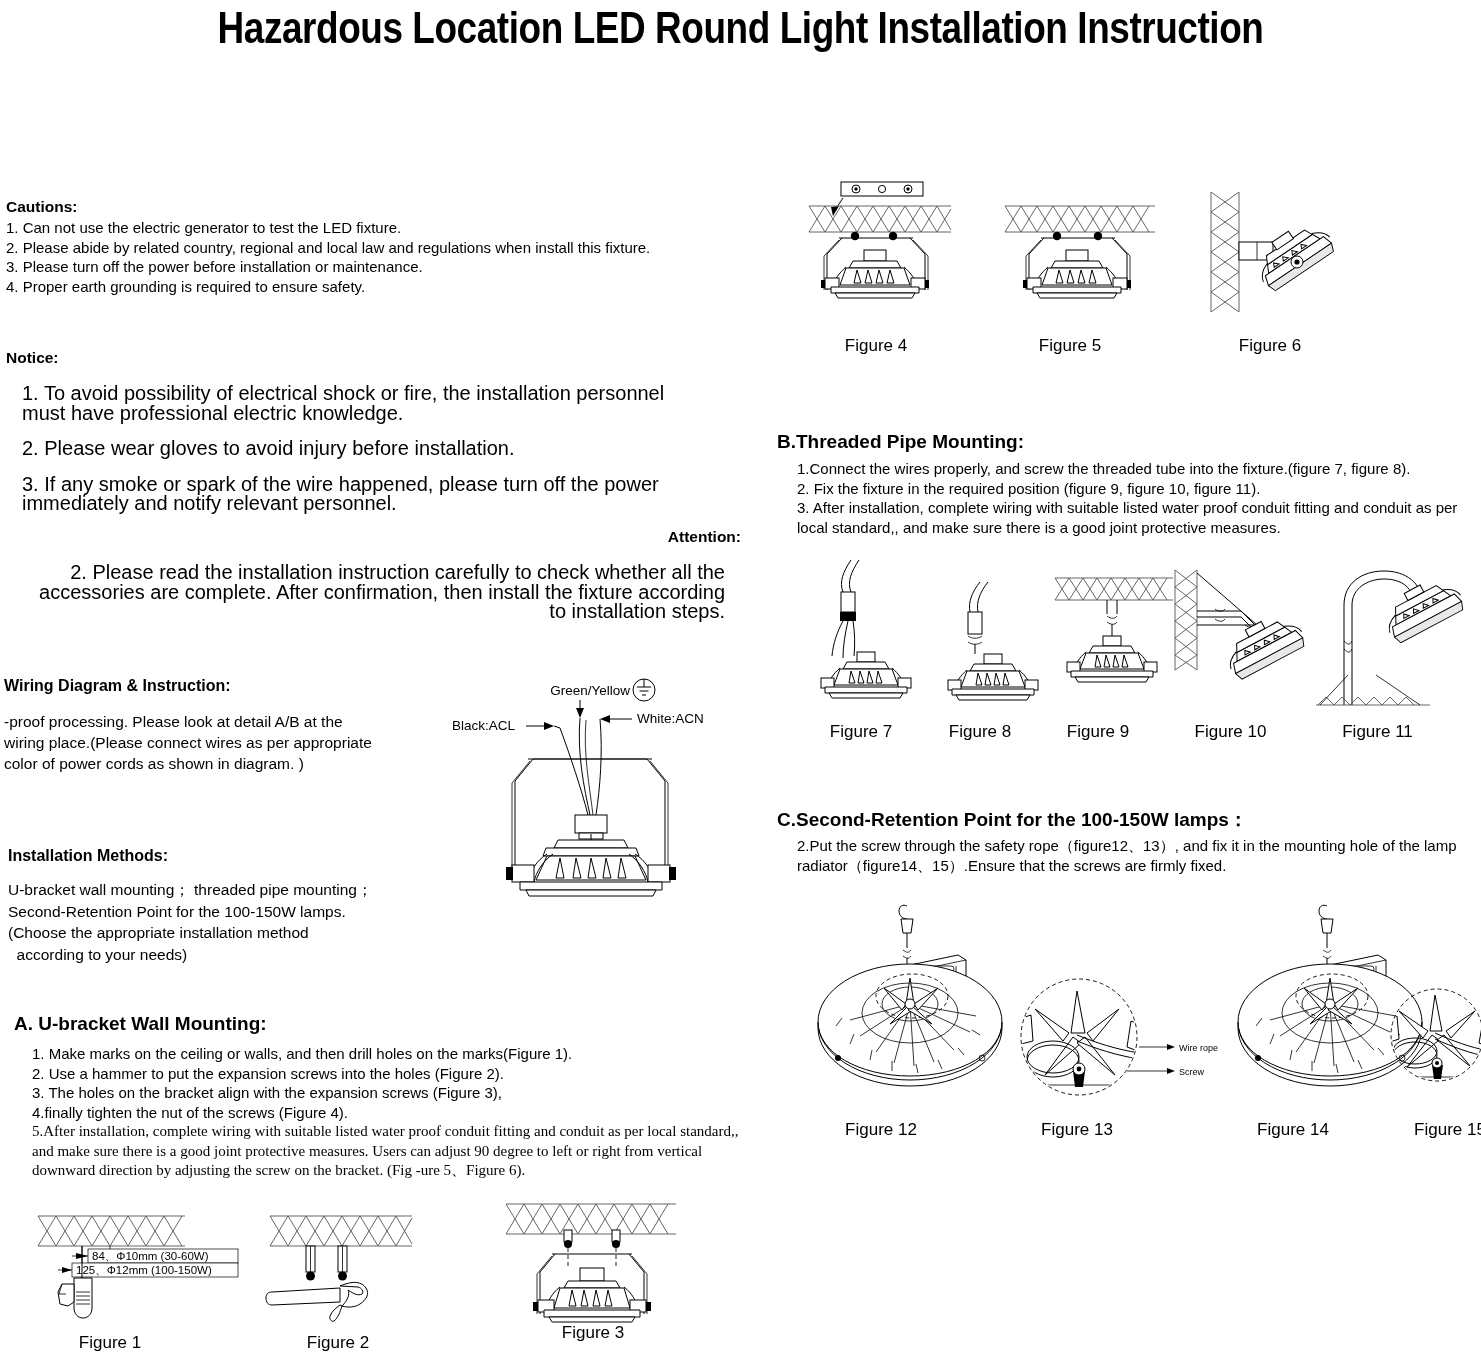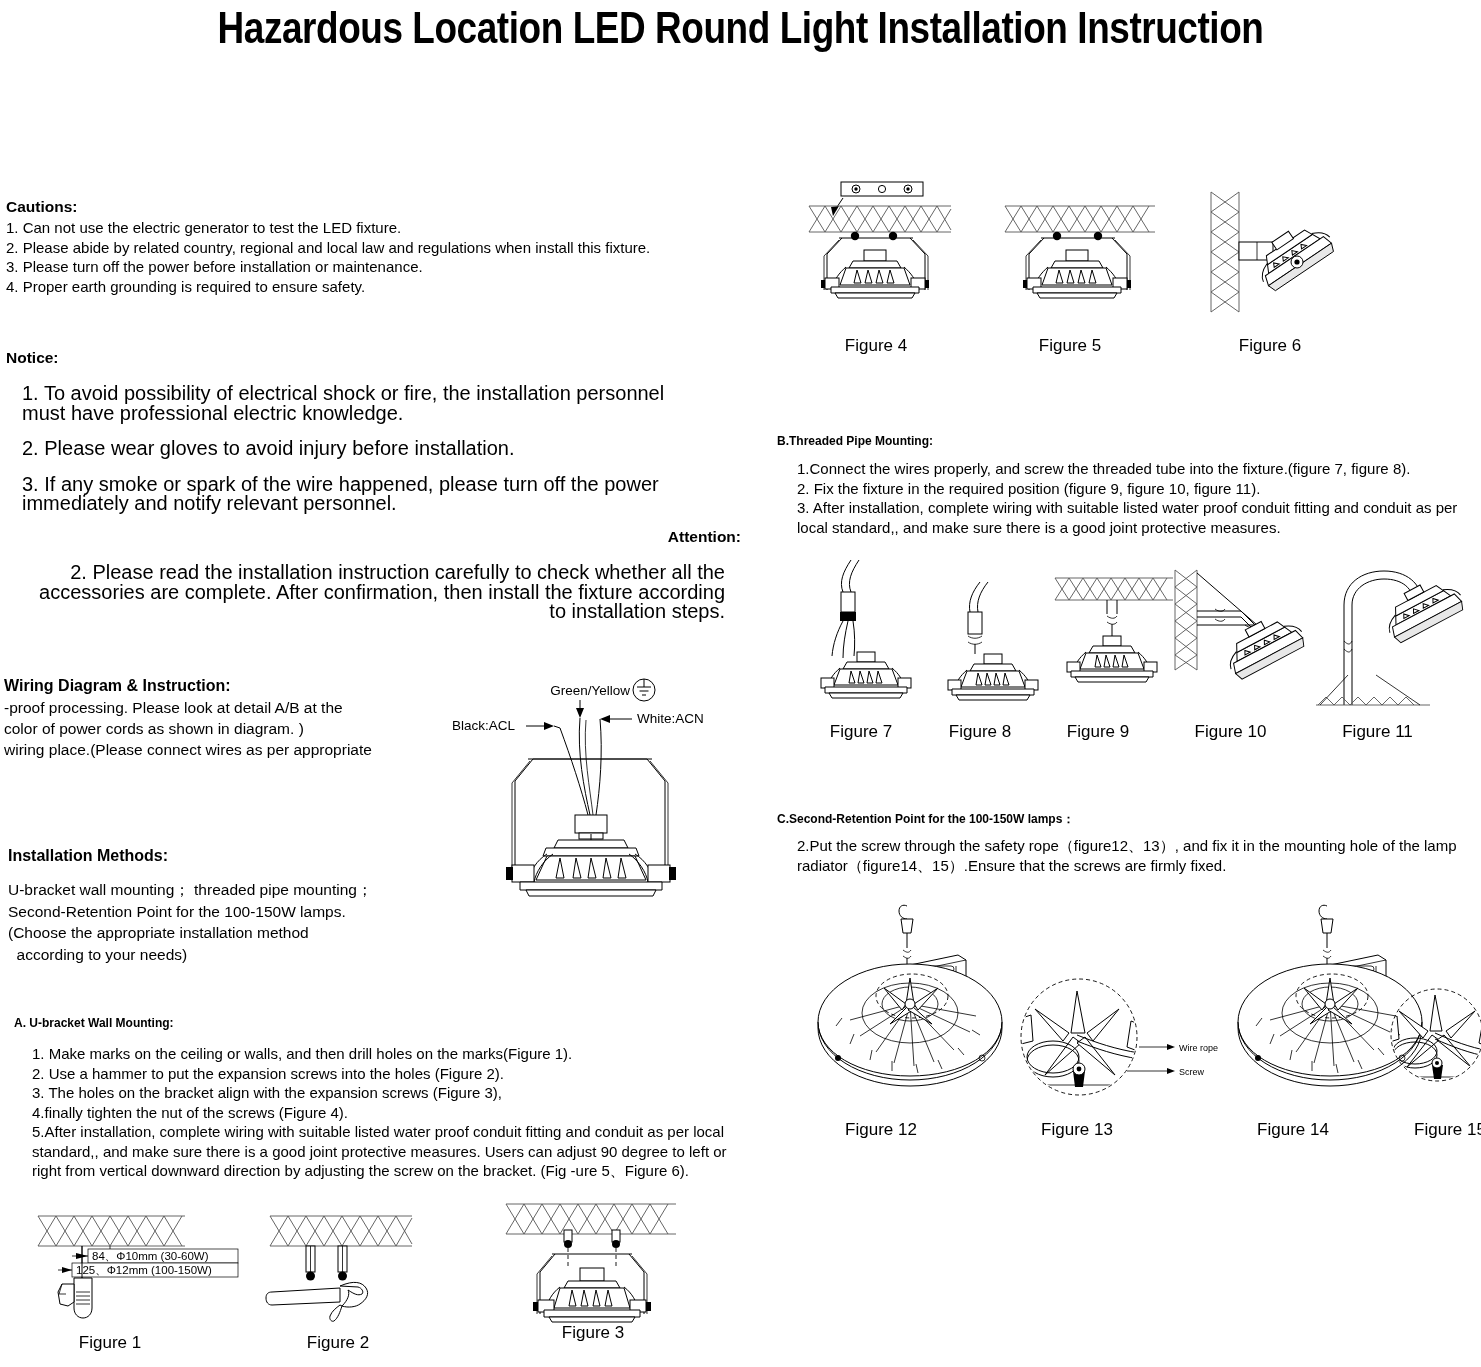--- a/index.html
+++ b/index.html
@@ -36,21 +36,21 @@
     margin:0 0 1px 0; white-space:nowrap;
   }
   .body-line {
     font-size:15px; line-height:19.5px; margin:0;
   }
   .body-p { font-size:20px; line-height:19.5px; margin:16px; }
 
   .wiring-body { font-size:15.5px; line-height:21px; margin:0; }
   .im-body { font-size:15.5px; line-height:21.5px; margin:0; }
 
-  .h-large { font-weight:bold; font-size:12px; line-height:23px; margin:0; white-space:nowrap;}
+  .h-large { font-weight:bold; font-size:19px; line-height:23px; margin:0; white-space:nowrap;}
   .h-sec   { font-weight:bold; font-size:16px; line-height:22px; margin:0; white-space:nowrap;}
 
   .indent-list { font-size:15px; line-height:19.5px; margin:0; }
 
   
   .fig { position:absolute; }
   .fig-cap {
     position:absolute; text-align:center;
     font-size:17px; line-height:20px; white-space:nowrap;
   }
@@ -89,24 +89,24 @@
       <p class="body-p">2. Please wear gloves to avoid injury before installation.</p>
       <p class="body-p">3. If any smoke or spark of the wire happened, please turn off the power immediately and notify relevant personnel.</p>
     </div>
 
     <div class="block" style="left:6px; top:527px; width:735px;text-align:right;">
       <p class="h-bold">Attention:</p>
       <p class="body-p">2. Please read the installation instruction carefully to check whether all the accessories are complete. After confirmation, then install the fixture according to installation steps.</p>
     </div>
 
     <div class="block" style="left:4px; top:675px; width:430px;">
-      <p class="h-sec" style="">Wiring Diagram &amp; Instruction:</p>
+      <p class="h-sec" style="margin-bottom:14px;">Wiring Diagram &amp; Instruction:</p>
       <p class="wiring-body">-proof processing. Please look at detail  A/B at the</p>
+      <p class="wiring-body">wiring place.(Please connect wires as per appropriate</p>
       <p class="wiring-body">color of power cords as shown in diagram. )</p>
-      <p class="wiring-body">wiring place.(Please connect wires as per appropriate</p>
     </div>
 
     <div class="fig" style="left:440px; top:668px;">
       <svg width="300" height="230" viewBox="0 0 300 230">
 
         <circle cx="204" cy="22" r="11" class="ln"></circle>
         <line x1="197" y1="19" x2="211" y2="19" class="ln"></line>
         <line x1="199.5" y1="23" x2="208.5" y2="23" class="ln"></line>
         <line x1="202" y1="27" x2="206" y2="27" class="ln"></line>
         <line x1="204" y1="11" x2="204" y2="19" class="ln"></line>
@@ -174,21 +174,21 @@
       <p class="im-body" style="white-space:pre;">  according to your needs)</p>
     </div>
 
     <div class="block" style="left:14px; top:1012px; width:730px;">
       <p class="h-large" style="margin-bottom:9px;">A. U-bracket Wall Mounting:</p>
       <div style="padding-left:18px;">
         <p class="indent-list">1. Make marks on the ceiling or walls, and then drill holes on the marks(Figure 1).</p>
         <p class="indent-list">2. Use a hammer to put the expansion screws into the holes (Figure 2).</p>
         <p class="indent-list">3. The holes on the bracket align with the expansion screws (Figure 3),</p>
         <p class="indent-list">4.finally tighten the nut of the screws (Figure 4).</p>
-        <p class="indent-list" style="width:712px;">5.After installation, complete wiring with suitable listed water proof conduit fitting and conduit as per local standard,, and make sure there is a good joint protective measures. Users can adjust 90 degree to left or right from vertical downward direction by adjusting the screw on the bracket. (Fig -ure 5、Figure 6).</p>
+        <p class="indent-list" style="width:712px;font-family:Liberation Serif, serif;">5.After installation, complete wiring with suitable listed water proof conduit fitting and conduit as per local standard,, and make sure there is a good joint protective measures. Users can adjust 90 degree to left or right from vertical downward direction by adjusting the screw on the bracket. (Fig -ure 5、Figure 6).</p>
       </div>
     </div>
 
     <div class="fig" style="left:30px; top:1208px;">
       <svg width="270" height="120" viewBox="0 0 270 120">
 
         <line x1="8" y1="8" x2="155" y2="8" class="ln-h"></line>
         <line x1="8" y1="38" x2="155" y2="38" class="ln-h"></line>
         <g class="ln-h">
           <path d="M8,38 L26,8 M26,38 L44,8 M44,38 L62,8 M62,38 L80,8 M80,38 L98,8 M98,38 L116,8 M116,38 L134,8 M134,38 L152,8"></path>

